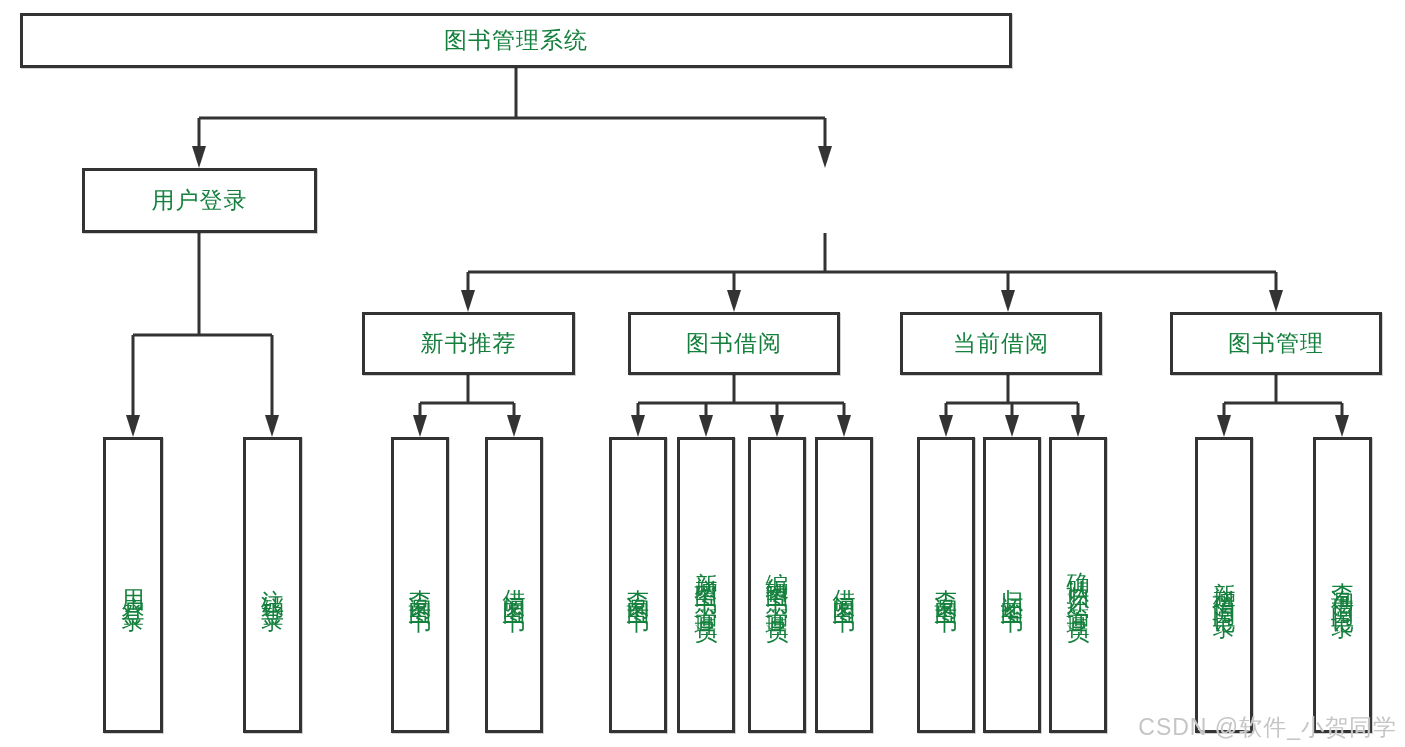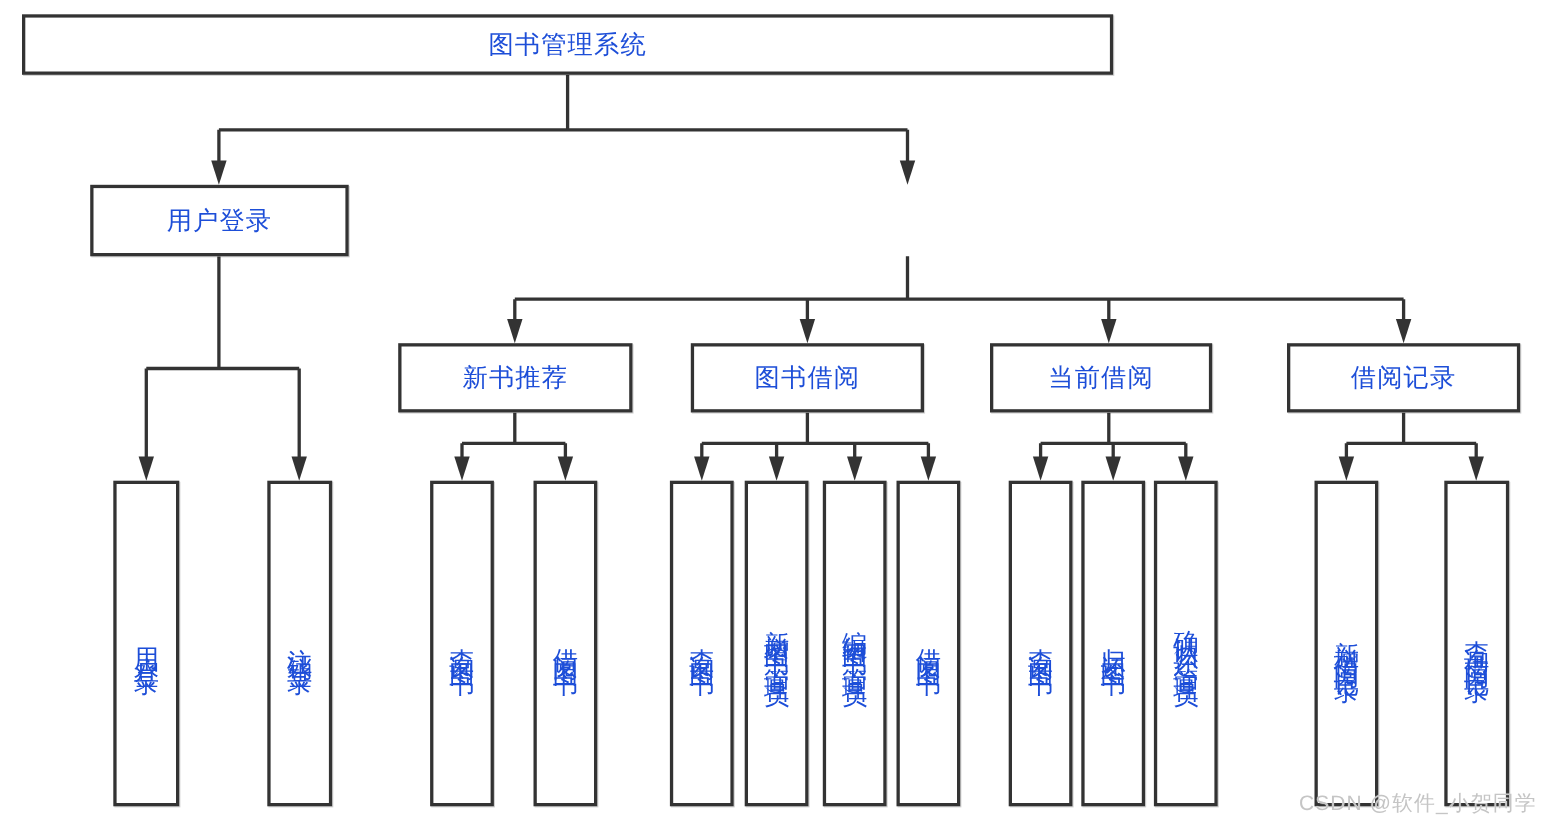--- a/index.html
+++ b/index.html
@@ -3,37 +3,37 @@
 <meta charset="utf-8">
 <style>
   html,body{margin:0;padding:0;background:#ffffff;}
   #stage{
     position:relative;width:1405px;height:747px;background:#ffffff;
     font-family:"Liberation Sans","DejaVu Sans",sans-serif;overflow:hidden;
   }
   svg.connectors{position:absolute;left:0;top:0;pointer-events:none;}
   .node{
     position:absolute;box-sizing:border-box;background:#ffffff;
-    border:3px solid #333333;color:#1d4ed8;
+    border:3px solid #333333;color:#15803d;
     display:flex;align-items:center;justify-content:center;
     box-shadow:1px 1px 0 rgba(0,0,0,0.18);
   }
   .hbox{font-size:23px;letter-spacing:1px;}
   .vbox{
     font-size:23px;
     writing-mode:vertical-rl;
     text-orientation:mixed;
     letter-spacing:7px;
     line-height:1;
     text-align:center;
   }
   .vbox span{display:inline-block;}
   .watermark{
     position:absolute;right:8px;bottom:4px;
-    font-size:19px;color:#c5c5c5;letter-spacing:1px;
+    font-size:23px;color:#c5c5c5;letter-spacing:1px;
     text-shadow:0 0 1px #ffffff;z-index:5;
   }
 </style>
 </head>
 <body>
 
 <div id="stage">
 
   <svg class="connectors" width="1405" height="747" viewBox="0 0 1405 747">
     <g stroke="#333333" stroke-width="3" fill="none">
@@ -89,21 +89,21 @@
   <div class="node hbox" style="left:362px;top:312px;width:213px;height:63px">
     <span>新书推荐</span>
   </div>
   <div class="node hbox" style="left:628px;top:312px;width:212px;height:63px">
     <span>图书借阅</span>
   </div>
   <div class="node hbox" style="left:900px;top:312px;width:202px;height:63px">
     <span>当前借阅</span>
   </div>
   <div class="node hbox" style="left:1170px;top:312px;width:212px;height:63px">
-    <span>借阅记录</span>
+    <span>图书管理</span>
   </div>
 
   <div class="node vbox" style="left:103px;top:437px;width:60px;height:296px">
     <span>用户登录</span>
   </div>
   <div class="node vbox" style="left:243px;top:437px;width:59px;height:296px">
     <span>注销登录</span>
   </div>
 
   <div class="node vbox" style="left:391px;top:437px;width:58px;height:296px">

